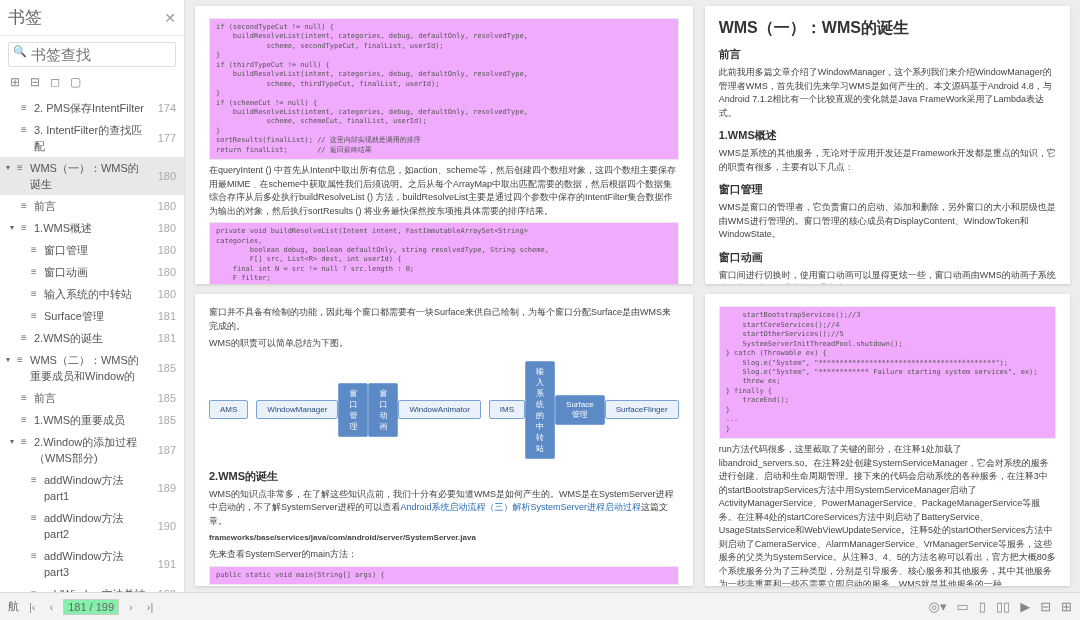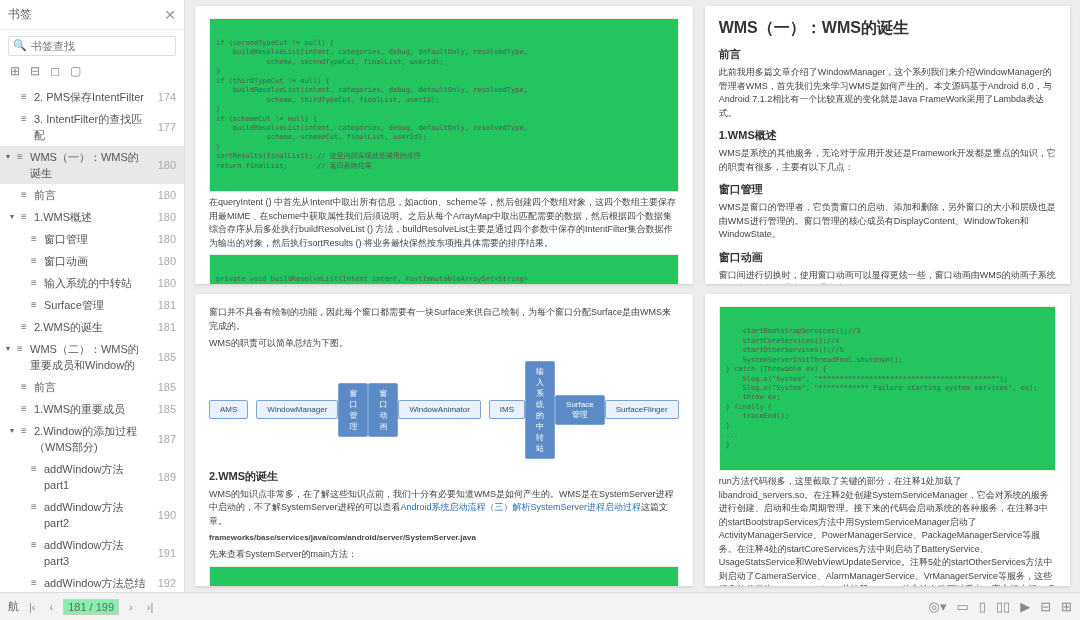--- a/index.html
+++ b/index.html
@@ -2,24 +2,24 @@
 <html><head>
 <meta charset="utf-8">
 <style>
 * { margin: 0; padding: 0; box-sizing: border-box; font-family: "Microsoft YaHei", sans-serif; }
 body { width: 1080px; height: 620px; overflow: hidden; background: #f5f5f5; display: flex; flex-direction: column; }
 .main-area { display: flex; flex: 1; overflow: hidden; }
 
 
 .sidebar { width: 185px; background: #fff; border-right: 1px solid #e0e0e0; display: flex; flex-direction: column; font-size: 11px; }
 .sb-header { display: flex; align-items: center; justify-content: space-between; padding: 6px 8px; border-bottom: 1px solid #eee; }
-.sb-title { font-size: 12px; color: #666; }
+.sb-title { font-size: 17px; color: #666; }
 .sb-close { color: #999; cursor: pointer; font-size: 14px; }
 .sb-search { padding: 6px 8px; }
-.sb-search input { width: 100%; padding: 3px 6px 3px 22px; border: 1px solid #ddd; border-radius: 2px; font-size: 11px; background: #fff; }
+.sb-search input { width: 100%; padding: 3px 6px 3px 22px; border: 1px solid #ddd; border-radius: 2px; font-size: 15px; background: #fff; }
 .sb-searchwrap { position: relative; }
 .sb-searchwrap .ico { position: absolute; left: 5px; top: 3px; color: #888; font-size: 11px; }
 .sb-tools { display: flex; gap: 10px; padding: 2px 10px 6px; color: #888; font-size: 12px; }
 .sb-tree { flex: 1; overflow-y: auto; padding: 2px 0; }
 .row { display: flex; align-items: center; justify-content: space-between; padding: 3px 8px 3px 6px; cursor: pointer; line-height: 16px; }
 .row.active { background: #e8e8e8; }
 .row .lbl { display: flex; align-items: flex-start; gap: 3px; overflow: hidden; }
 .row .tw { width: 8px; font-size: 8px; color: #666; flex-shrink: 0; }
 .row .ic { width: 10px; color: #777; flex-shrink: 0; font-size: 10px; }
 .row .txt { color: #555; overflow: hidden; text-overflow: ellipsis; white-space: normal; max-height: 32px; }
@@ -27,21 +27,21 @@
 .lv1 { padding-left: 10px; }
 .lv2 { padding-left: 20px; }
 
 
 .content { flex: 1; background: #ededed; overflow: hidden; position: relative; display: flex; gap: 12px; padding: 6px 10px; font-size: 9px; color: #333; }
 .page { background: #fff; flex: 1; padding: 8px 14px 14px; overflow: hidden; box-shadow: 0 1px 3px rgba(0,0,0,.15); }
 .page h1 { font-size: 16px; font-weight: bold; margin: 4px 0 8px; }
 .page h2 { font-size: 11px; font-weight: bold; margin: 8px 0 4px; }
 .page p { font-size: 9px; line-height: 1.5; margin: 4px 0; color: #444; }
 .link { color: #2a6db5; }
-.code { background: #22c55e; border: 1px solid #eaeaea; padding: 20px 6px; font-family: Consolas, monospace; font-size: 7px; line-height: 1.35; white-space: pre; color: #555; overflow: hidden; margin: 4px 0; }
+.code { background: #f0abfc; border: 1px solid #eaeaea; padding: 4px 6px; font-family: Consolas, monospace; font-size: 7px; line-height: 1.35; white-space: pre; color: #555; overflow: hidden; margin: 4px 0; }
 
 
 .diagram { display:flex; flex-direction:row; align-items:center; gap:8px; margin:10px 0; }
 .dbox { border:1px solid #7aa3d8; background:#eaf1fb; padding:4px 10px; font-size:8px; color:#2a4d7d; border-radius:2px; text-align:center; }
 .dbox.dark { background:#5b8ac7; color:#fff; }
 .drow { display:flex; gap:0;align-items:center; }
 
 
 .bottombar { height: 28px; background: #f3f3f3; border-top: 1px solid #ddd; display: flex; align-items: center; padding: 0 8px; font-size: 11px; color: #666; gap: 6px; position: relative; }
 .navbtn { padding: 0 4px; cursor: pointer; color: #888; }
@@ -288,21 +288,21 @@
         <p style="font-size:8px;font-weight:bold">frameworks/base/services/java/com/android/server/SystemServer.java</p>
         <p>先来查看SystemServer的main方法：</p>
         <div class="code">public static void main(String[] args) {</div>
       </div>
     </div>
 
     <div style="display:flex;flex-direction:column;gap:10px;flex:1;">
       <div class="page" style="flex:0 0 48%;">
         <h1>WMS（一）：WMS的诞生</h1>
         <h2>前言</h2>
-        <p>此前我用多篇文章介绍了WindowManager，这个系列我们来介绍WindowManager的管理者WMS，首先我们先来学习WMS是如何产生的。本文源码基于Android 8.0，与Android 7.1.2相比有一个比较直观的变化就是Java FrameWork采用了Lambda表达式。</p>
+        <p>此前我用多篇文章介绍了WindowManager，这个系列我们来介绍WindowManager的管理者WMS，首先我们先来学习WMS是如何产生的。本文源码基于Android 4.8，与Android 7.1.2相比有一个比较直观的变化就是Java FrameWork采用了Lambda表达式。</p>
         <h2>1.WMS概述</h2>
         <p>WMS是系统的其他服务，无论对于应用开发还是Framework开发都是重点的知识，它的职责有很多，主要有以下几点：</p>
         <h2>窗口管理</h2>
         <p>WMS是窗口的管理者，它负责窗口的启动、添加和删除，另外窗口的大小和层级也是由WMS进行管理的。窗口管理的核心成员有DisplayContent、WindowToken和WindowState。</p>
         <h2>窗口动画</h2>
         <p>窗口间进行切换时，使用窗口动画可以显得更炫一些，窗口动画由WMS的动画子系统来负责，动画子系统的管理者为WindowAnimator。</p>
         <h2>输入系统的中转站</h2>
 
       </div>
       <div class="page" style="flex:1;">

